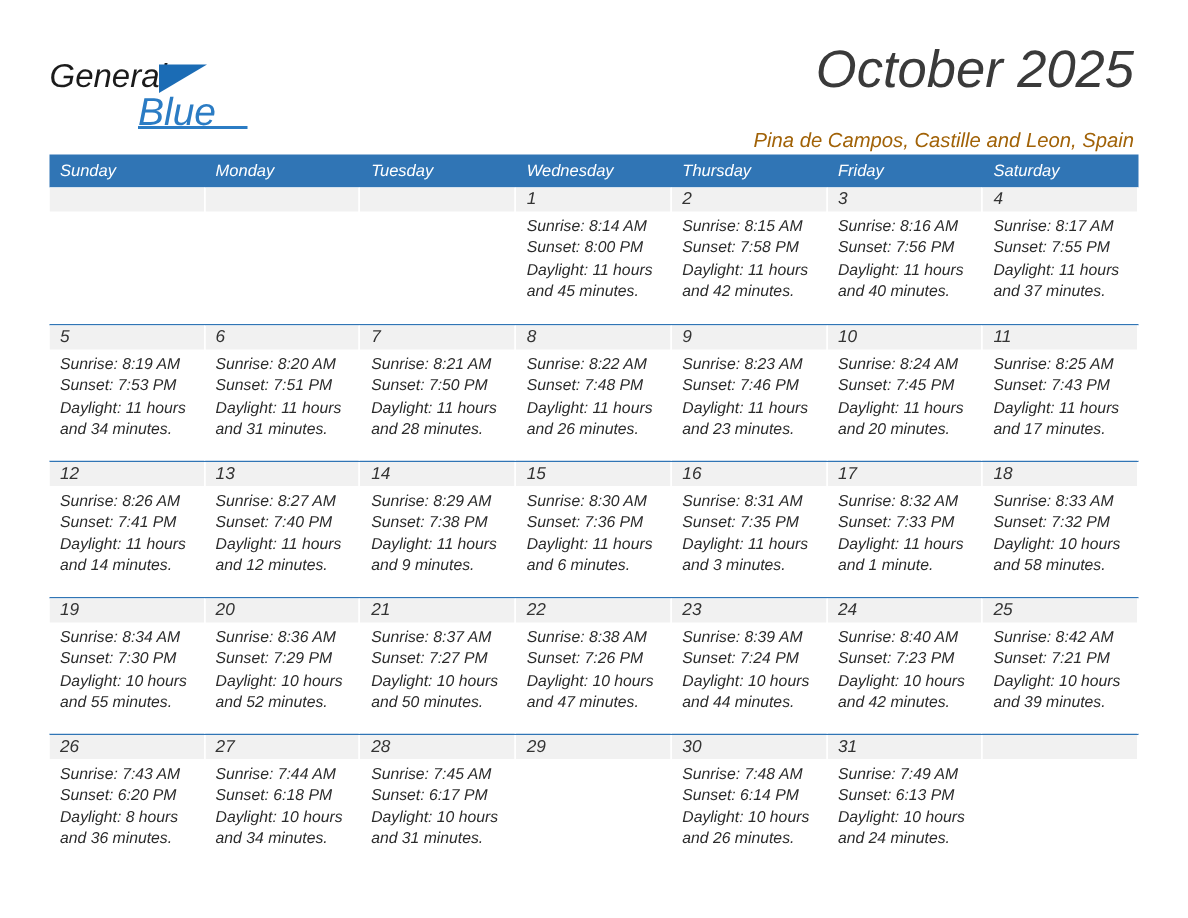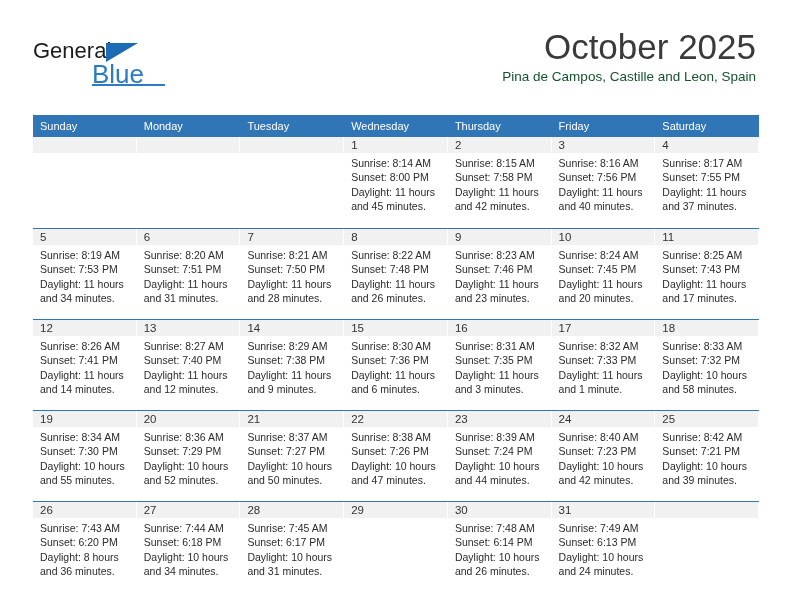--- a/index.html
+++ b/index.html
@@ -12,20 +12,21 @@
     height: 612px;
     font-family: "Liberation Sans", sans-serif;
     color: #222222;
     overflow: hidden;
   }
   .page {
     position: relative;
     width: 792px;
     height: 452px;
     box-sizing: border-box;
+    font-style: italic;
   }
 
   
   .header {
     position: absolute;
     left: 0;
     top: 0;
     width: 792px;
     height: 103px;
   }
@@ -77,39 +78,38 @@
     text-align: right;
   }
   .month-title {
     font-size: 35px;
     color: #3a3a3a;
     font-weight: normal;
     line-height: 34px;
     white-space: nowrap;
   }
   .location-title {
-    margin-top: 4px;
+    margin-top: 21px;
     font-size: 13.5px;
-    color: #14532d;
+    color: #a16207;
     line-height: 17px;
     white-space: nowrap;
   }
 
   
   .calendar {
     position: absolute;
     left: 33px;
     top: 103px;
     width: 726px;
   }
   .weekday-row {
     display: flex;
     background: #3075b5;
     height: 22px;
-    margin-top: 12px;
   }
   .weekday-cell {
     flex: 1 1 0;
     color: #ffffff;
     font-size: 11px;
     line-height: 22px;
     padding-left: 7px;
     box-sizing: border-box;
     white-space: nowrap;
   }

